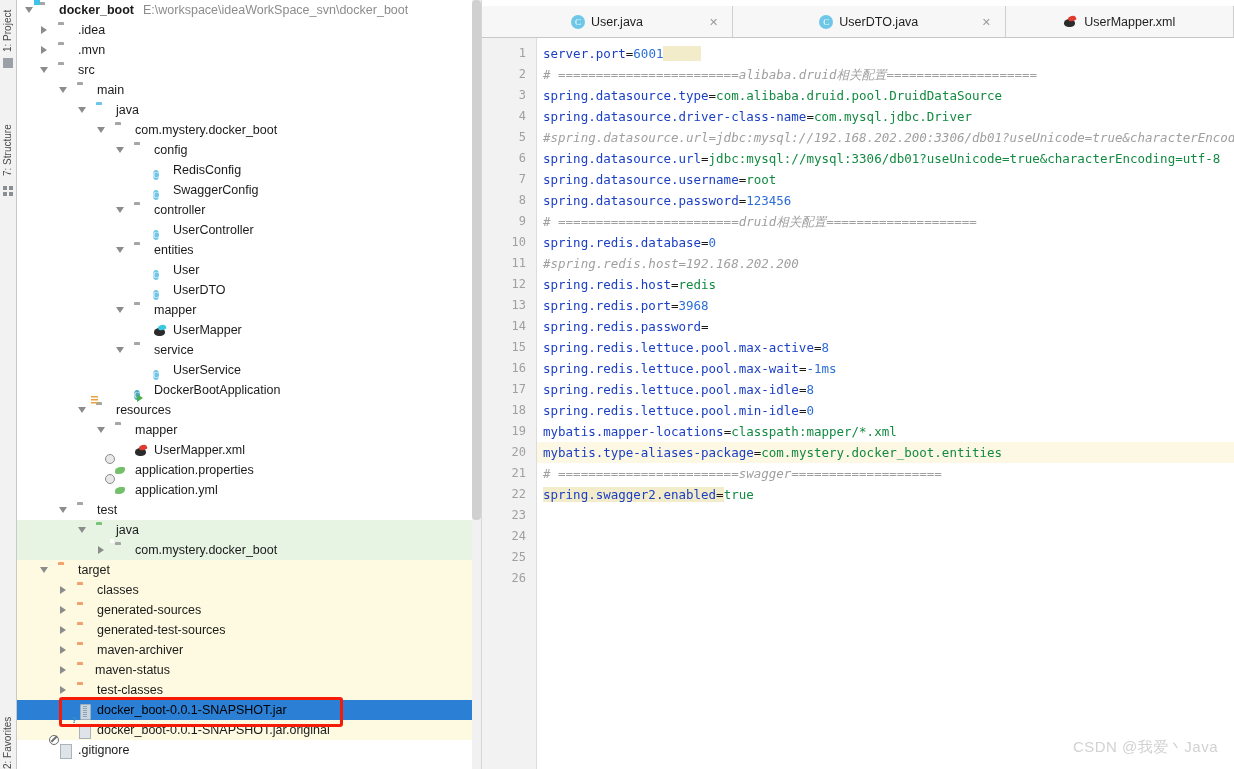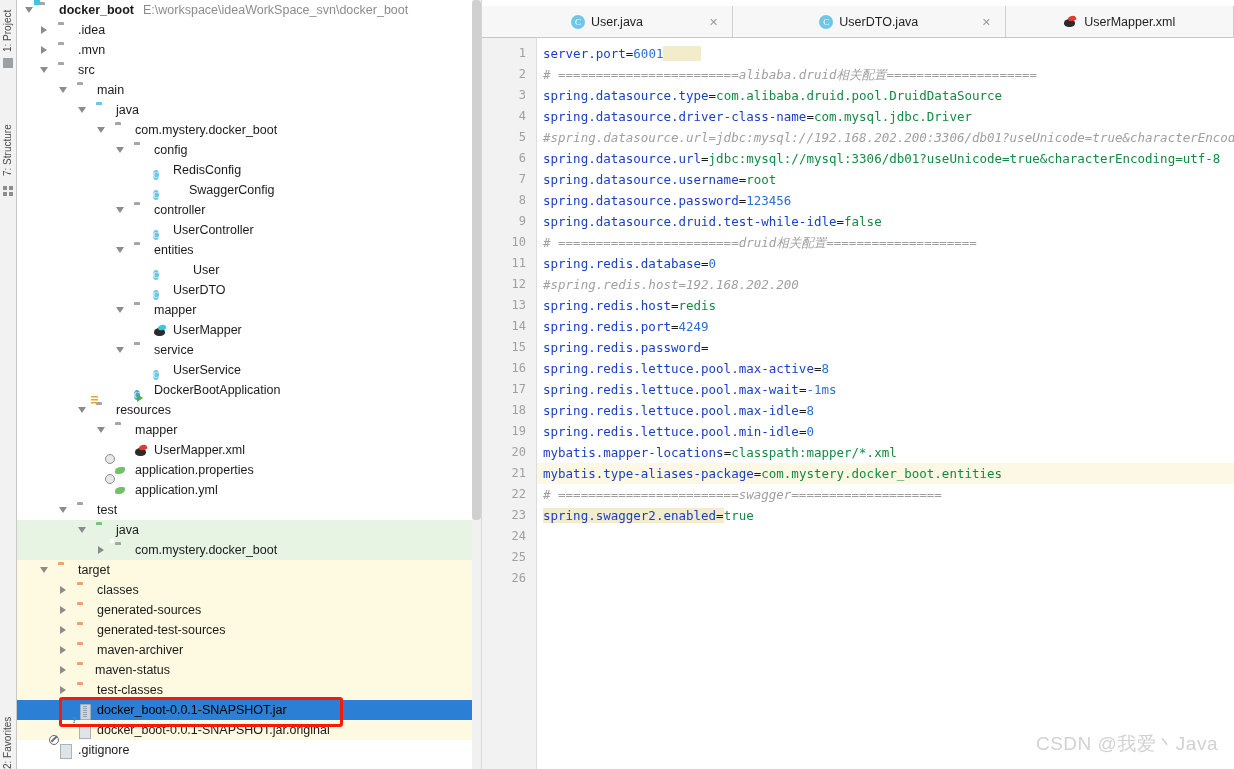--- a/index.html
+++ b/index.html
@@ -318,21 +318,21 @@
   .tok-val { color: #138a42; }
   .tok-num { color: #2b6ed6; }
   .tok-cmt { color: #9f9f9f; font-style: italic; }
   .tok-eq  { color: #1a1a1a; }
   .caret-hl { background: #f3ecca; }
 
   .watermark {
     position: absolute;
     right: 16px; bottom: 12px;
     color: #d2d2d2;
-    font-size: 19px;
+    font-size: 15px;
     font-family: "Liberation Sans", sans-serif;
     letter-spacing: 0.5px;
     user-select: none;
   }
 </style>
 </head>
 <body>
 
 <div id="app">
 
@@ -385,39 +385,39 @@
           <span class="arrow open" style="left:99px;top:7px;"></span>
           <span class="ic" style="left:117px;top:4px;"><span class="fi gray"><span class="badge pkg"></span></span></span>
           <span class="lbl" style="left:137px;">config</span>
         </div>
         <div class="row">
           <span class="ic" style="left:136px;top:4px;"><span class="cls">C</span></span>
           <span class="lbl" style="left:156px;">RedisConfig</span>
         </div>
         <div class="row">
           <span class="ic" style="left:136px;top:4px;"><span class="cls">C</span></span>
-          <span class="lbl" style="left:172px;">SwaggerConfig</span>
+          <span class="lbl" style="left:156px;">SwaggerConfig</span>
         </div>
         <div class="row">
           <span class="arrow open" style="left:99px;top:7px;"></span>
           <span class="ic" style="left:117px;top:4px;"><span class="fi gray"><span class="badge pkg"></span></span></span>
           <span class="lbl" style="left:137px;">controller</span>
         </div>
         <div class="row">
           <span class="ic" style="left:136px;top:4px;"><span class="cls">C</span></span>
           <span class="lbl" style="left:156px;">UserController</span>
         </div>
         <div class="row">
           <span class="arrow open" style="left:99px;top:7px;"></span>
           <span class="ic" style="left:117px;top:4px;"><span class="fi gray"><span class="badge pkg"></span></span></span>
           <span class="lbl" style="left:137px;">entities</span>
         </div>
         <div class="row">
           <span class="ic" style="left:136px;top:4px;"><span class="cls">C</span></span>
-          <span class="lbl" style="left:156px;margin-left:20px;">User</span>
+          <span class="lbl" style="left:156px;">User</span>
         </div>
         <div class="row">
           <span class="ic" style="left:136px;top:4px;"><span class="cls">C</span></span>
           <span class="lbl" style="left:156px;">UserDTO</span>
         </div>
         <div class="row">
           <span class="arrow open" style="left:99px;top:7px;"></span>
           <span class="ic" style="left:117px;top:4px;"><span class="fi gray"><span class="badge pkg"></span></span></span>
           <span class="lbl" style="left:137px;">mapper</span>
         </div>
@@ -581,26 +581,25 @@
         </div>
       <div class="codelines" id="codelines">
           <div class="cl"><span class="tok-key">server.port</span><span class="tok-eq">=</span><span class="tok-num">6001</span><span class="caret-hl">&nbsp;&nbsp;&nbsp;&nbsp;&nbsp;</span></div>
           <div class="cl"><span class="tok-cmt"># ========================alibaba.druid相关配置====================</span></div>
           <div class="cl"><span class="tok-key">spring.datasource.type</span><span class="tok-eq">=</span><span class="tok-val">com.alibaba.druid.pool.DruidDataSource</span></div>
           <div class="cl"><span class="tok-key">spring.datasource.driver-class-name</span><span class="tok-eq">=</span><span class="tok-val">com.mysql.jdbc.Driver</span></div>
           <div class="cl"><span class="tok-cmt">#spring.datasource.url=jdbc:mysql://192.168.202.200:3306/db01?useUnicode=true&amp;characterEncoding=utf-8</span></div>
           <div class="cl"><span class="tok-key">spring.datasource.url</span><span class="tok-eq">=</span><span class="tok-val">jdbc:mysql://mysql:3306/db01?useUnicode=true&amp;characterEncoding=utf-8</span></div>
           <div class="cl"><span class="tok-key">spring.datasource.username</span><span class="tok-eq">=</span><span class="tok-val">root</span></div>
           <div class="cl"><span class="tok-key">spring.datasource.password</span><span class="tok-eq">=</span><span class="tok-num">123456</span></div>
-          <div class="cl"><span class="tok-key">spring.datasource.druid.test-while-idle</span><span class="tok-eq">=</span><span class="tok-val">false</span></div>
           <div class="cl"><span class="tok-cmt"># ========================druid相关配置====================</span></div>
           <div class="cl"><span class="tok-key">spring.redis.database</span><span class="tok-eq">=</span><span class="tok-num">0</span></div>
           <div class="cl"><span class="tok-cmt">#spring.redis.host=192.168.202.200</span></div>
           <div class="cl"><span class="tok-key">spring.redis.host</span><span class="tok-eq">=</span><span class="tok-val">redis</span></div>
-          <div class="cl"><span class="tok-key">spring.redis.port</span><span class="tok-eq">=</span><span class="tok-num">4249</span></div>
+          <div class="cl"><span class="tok-key">spring.redis.port</span><span class="tok-eq">=</span><span class="tok-num">3968</span></div>
           <div class="cl"><span class="tok-key">spring.redis.password</span><span class="tok-eq">=</span><span class="tok-val"></span></div>
           <div class="cl"><span class="tok-key">spring.redis.lettuce.pool.max-active</span><span class="tok-eq">=</span><span class="tok-num">8</span></div>
           <div class="cl"><span class="tok-key">spring.redis.lettuce.pool.max-wait</span><span class="tok-eq">=</span><span class="tok-num">-1ms</span></div>
           <div class="cl"><span class="tok-key">spring.redis.lettuce.pool.max-idle</span><span class="tok-eq">=</span><span class="tok-num">8</span></div>
           <div class="cl"><span class="tok-key">spring.redis.lettuce.pool.min-idle</span><span class="tok-eq">=</span><span class="tok-num">0</span></div>
           <div class="cl"><span class="tok-key">mybatis.mapper-locations</span><span class="tok-eq">=</span><span class="tok-val">classpath:mapper/*.xml</span></div>
           <div class="cl hl"><span class="tok-key">mybatis.type-aliases-package</span><span class="tok-eq">=</span><span class="tok-val">com.mystery.docker_boot.entities</span></div>
           <div class="cl"><span class="tok-cmt"># ========================swagger====================</span></div>
           <div class="cl"><span class="tok-key caret-hl">spring.swagger2.enabled</span><span class="caret-hl tok-eq">=</span><span class="tok-val">true</span></div>
           <div class="cl">&nbsp;</div>

